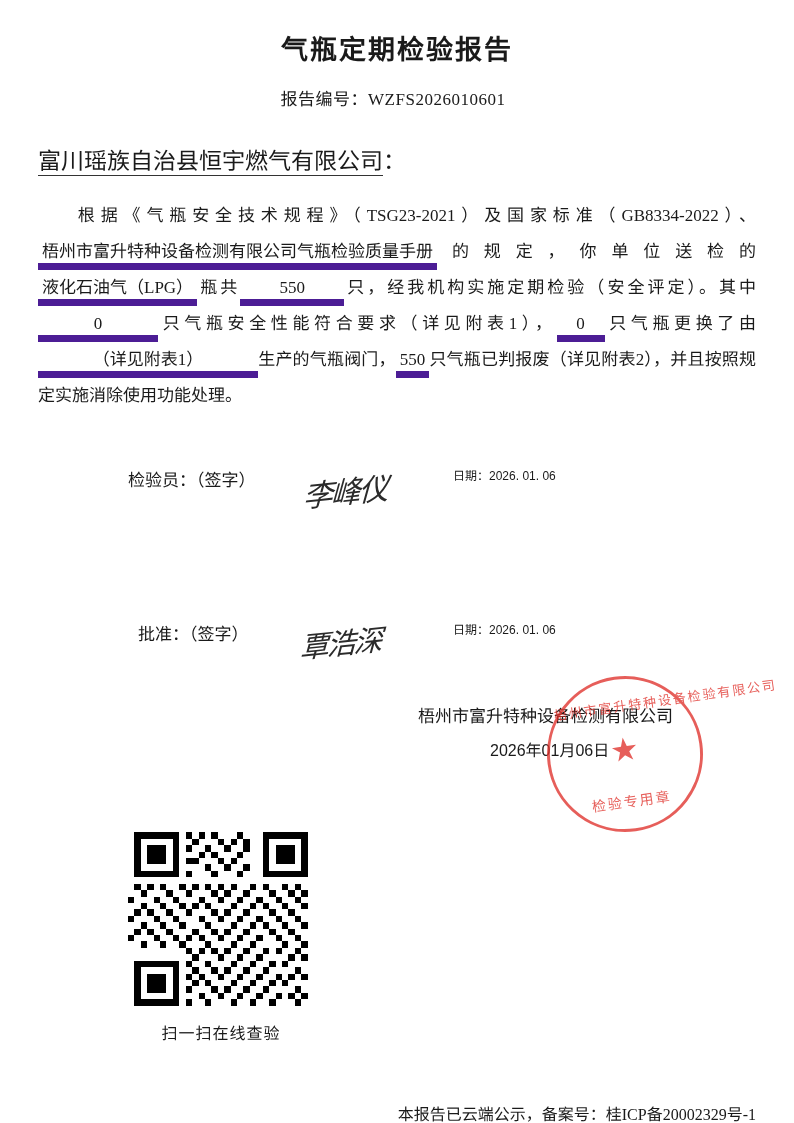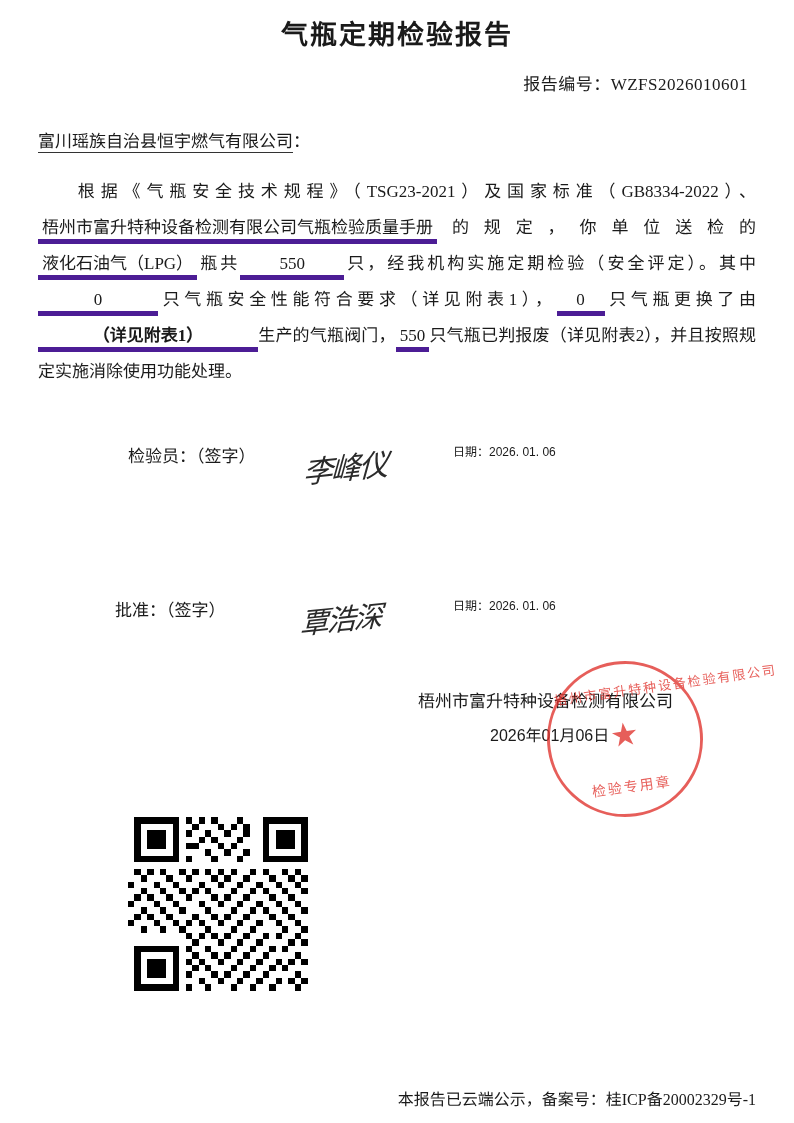--- a/index.html
+++ b/index.html
@@ -20,61 +20,61 @@
     width: 794px;
     height: 1123px;
     box-sizing: border-box;
     padding: 0 38px;
   }
   .doc-title {
     text-align: center;
     font-size: 27px;
     font-weight: bold;
     letter-spacing: 2px;
-    margin-top: 13px;
+    margin-top: 28px;
     font-family: Liberation Serif, serif;
   }
   .report-no {
-    text-align: right;
+    text-align: center;
     font-size: 17px;
     margin-top: 18px;
     padding-right: 8px;
     letter-spacing: 0.5px;
   }
   .addressee {
-    font-size: 17px;
+    font-size: 23px;
     margin-top: 32px;
     margin-left: 0px;
   }
   .addressee .ul {
     border-bottom: 1px solid #333;
     padding-bottom: 1px;
   }
   .body-text {
     font-size: 17px;
     line-height: 36px;
     margin-top: 22px;
     text-align: justify;
   }
   .body-text .indent {
     display: inline-block;
     width: 34px;
   }
   .fill {
     display: inline-block;
-    border-bottom: 5px solid #4c1d95;
+    border-bottom: 7px solid #4c1d95;
     text-align: center;
     padding: 0 4px;
     line-height: 22px;
   }
   .fill.w-long { min-width: 268px; }
   .fill.w-gas  { min-width: 130px; }
   .fill.w-num  { min-width: 96px; }
   .fill.w-mid  { min-width: 112px; }
-  .fill.w-valve{ min-width: 212px; font-weight: bold; }
+  .fill.w-valve{ min-width: 212px; }
   .fill.w-tiny { min-width: 40px; }
 
   .sign-block {
     margin-top: 52px;
     position: relative;
     height: 170px;
     text-decoration: underline;
   }
   .sign-row {
     position: relative;
@@ -99,21 +99,21 @@
     top: 2px;
     font-size: 30px;
     font-family: "DejaVu Serif", serif;
     font-style: italic;
     color: #2b2b2b;
     transform: rotate(-6deg) skewX(-8deg);
     letter-spacing: -2px;
     white-space: nowrap;
   }
   .approve-row { margin-top: 84px; }
-  .approve-row .sign-label { left: 77px; text-align: right; }
+  .approve-row .sign-label { left: 100px; text-align: right; }
   .approve-row .signature { left: 262px; top: 0px; font-size: 29px; }
 
   .issuer {
     position: absolute;
     left: 418px;
     top: 672px;
     font-size: 17px;
     line-height: 34px;
     text-align: left;
   }
@@ -436,17 +436,18 @@
           <rect x="27" y="26" width="1" height="1"></rect>
           <rect x="9" y="27" width="1" height="1"></rect>
             <rect x="12" y="27" width="1" height="1"></rect>
           <rect x="16" y="27" width="1" height="1"></rect>
             <rect x="19" y="27" width="1" height="1"></rect>
           <rect x="22" y="27" width="1" height="1"></rect>
             <rect x="26" y="27" width="1" height="1"></rect>
         </g>
       </svg>
     </div>
+    <div class="qr-caption">扫一扫在线查验</div>
   </div>
 
   <div class="footer">本报告已云端公示，备案号：桂ICP备20002329号-1</div>
 
 </div>
 
 </body></html>

